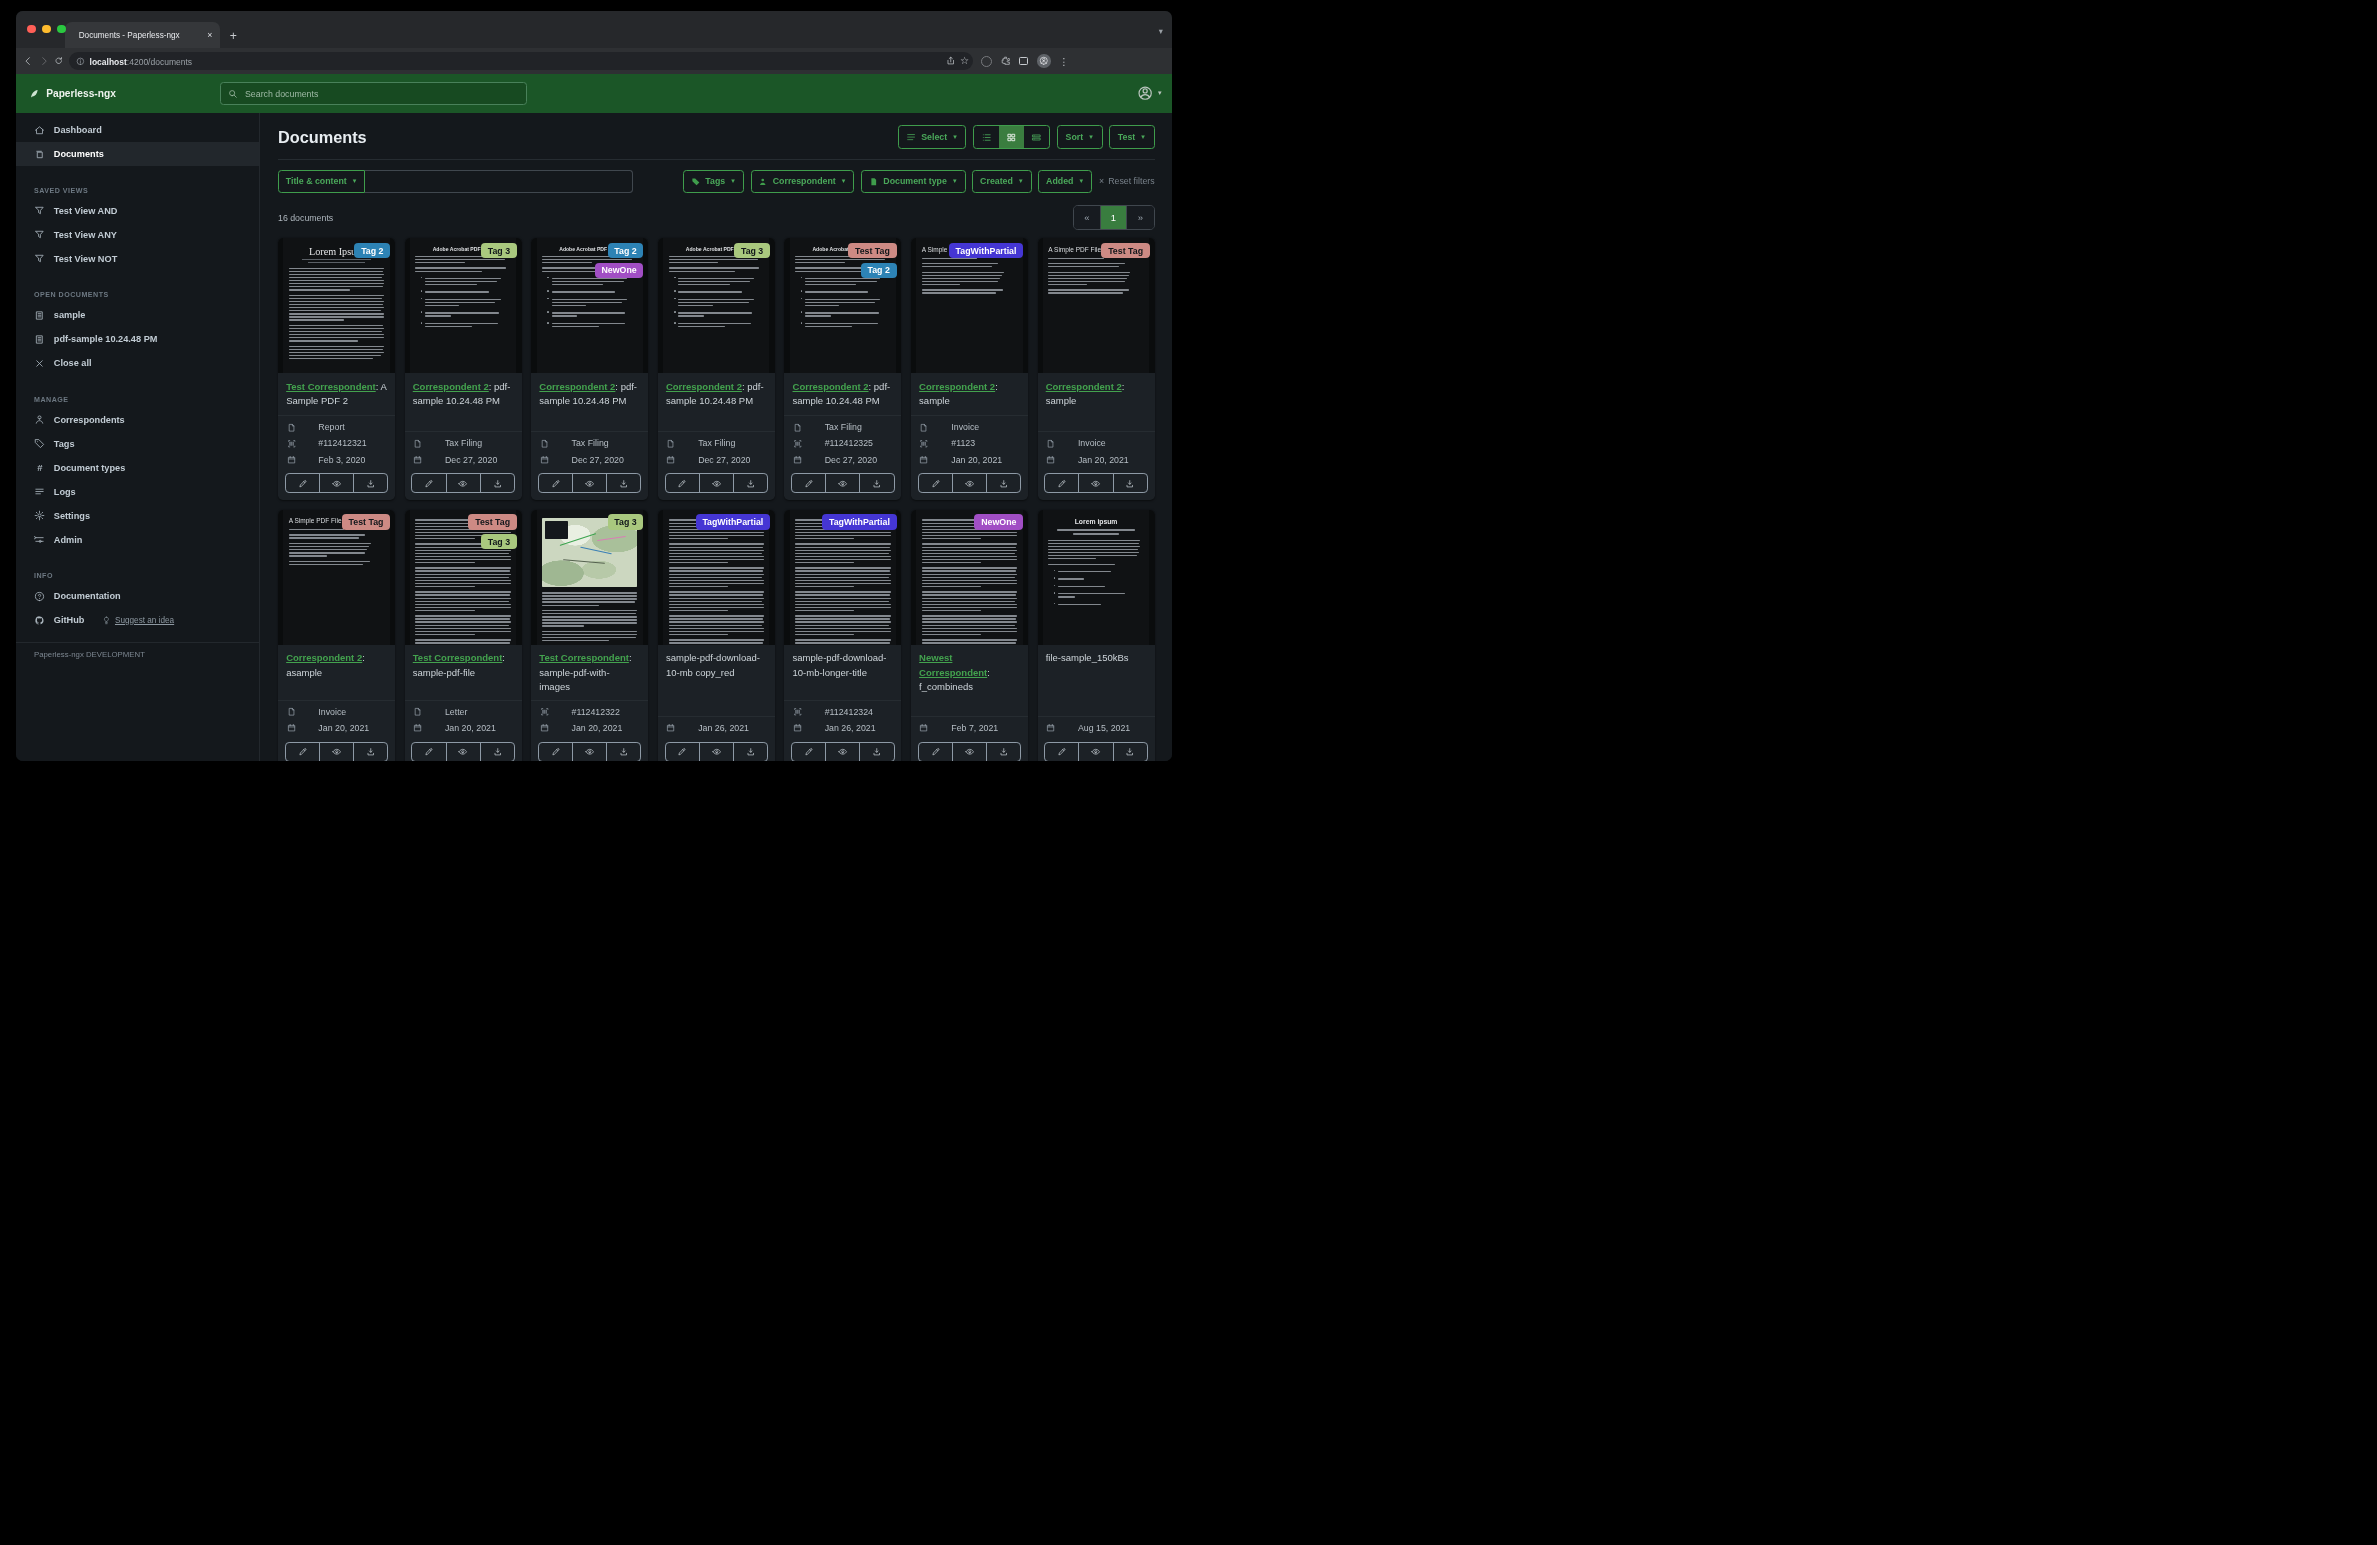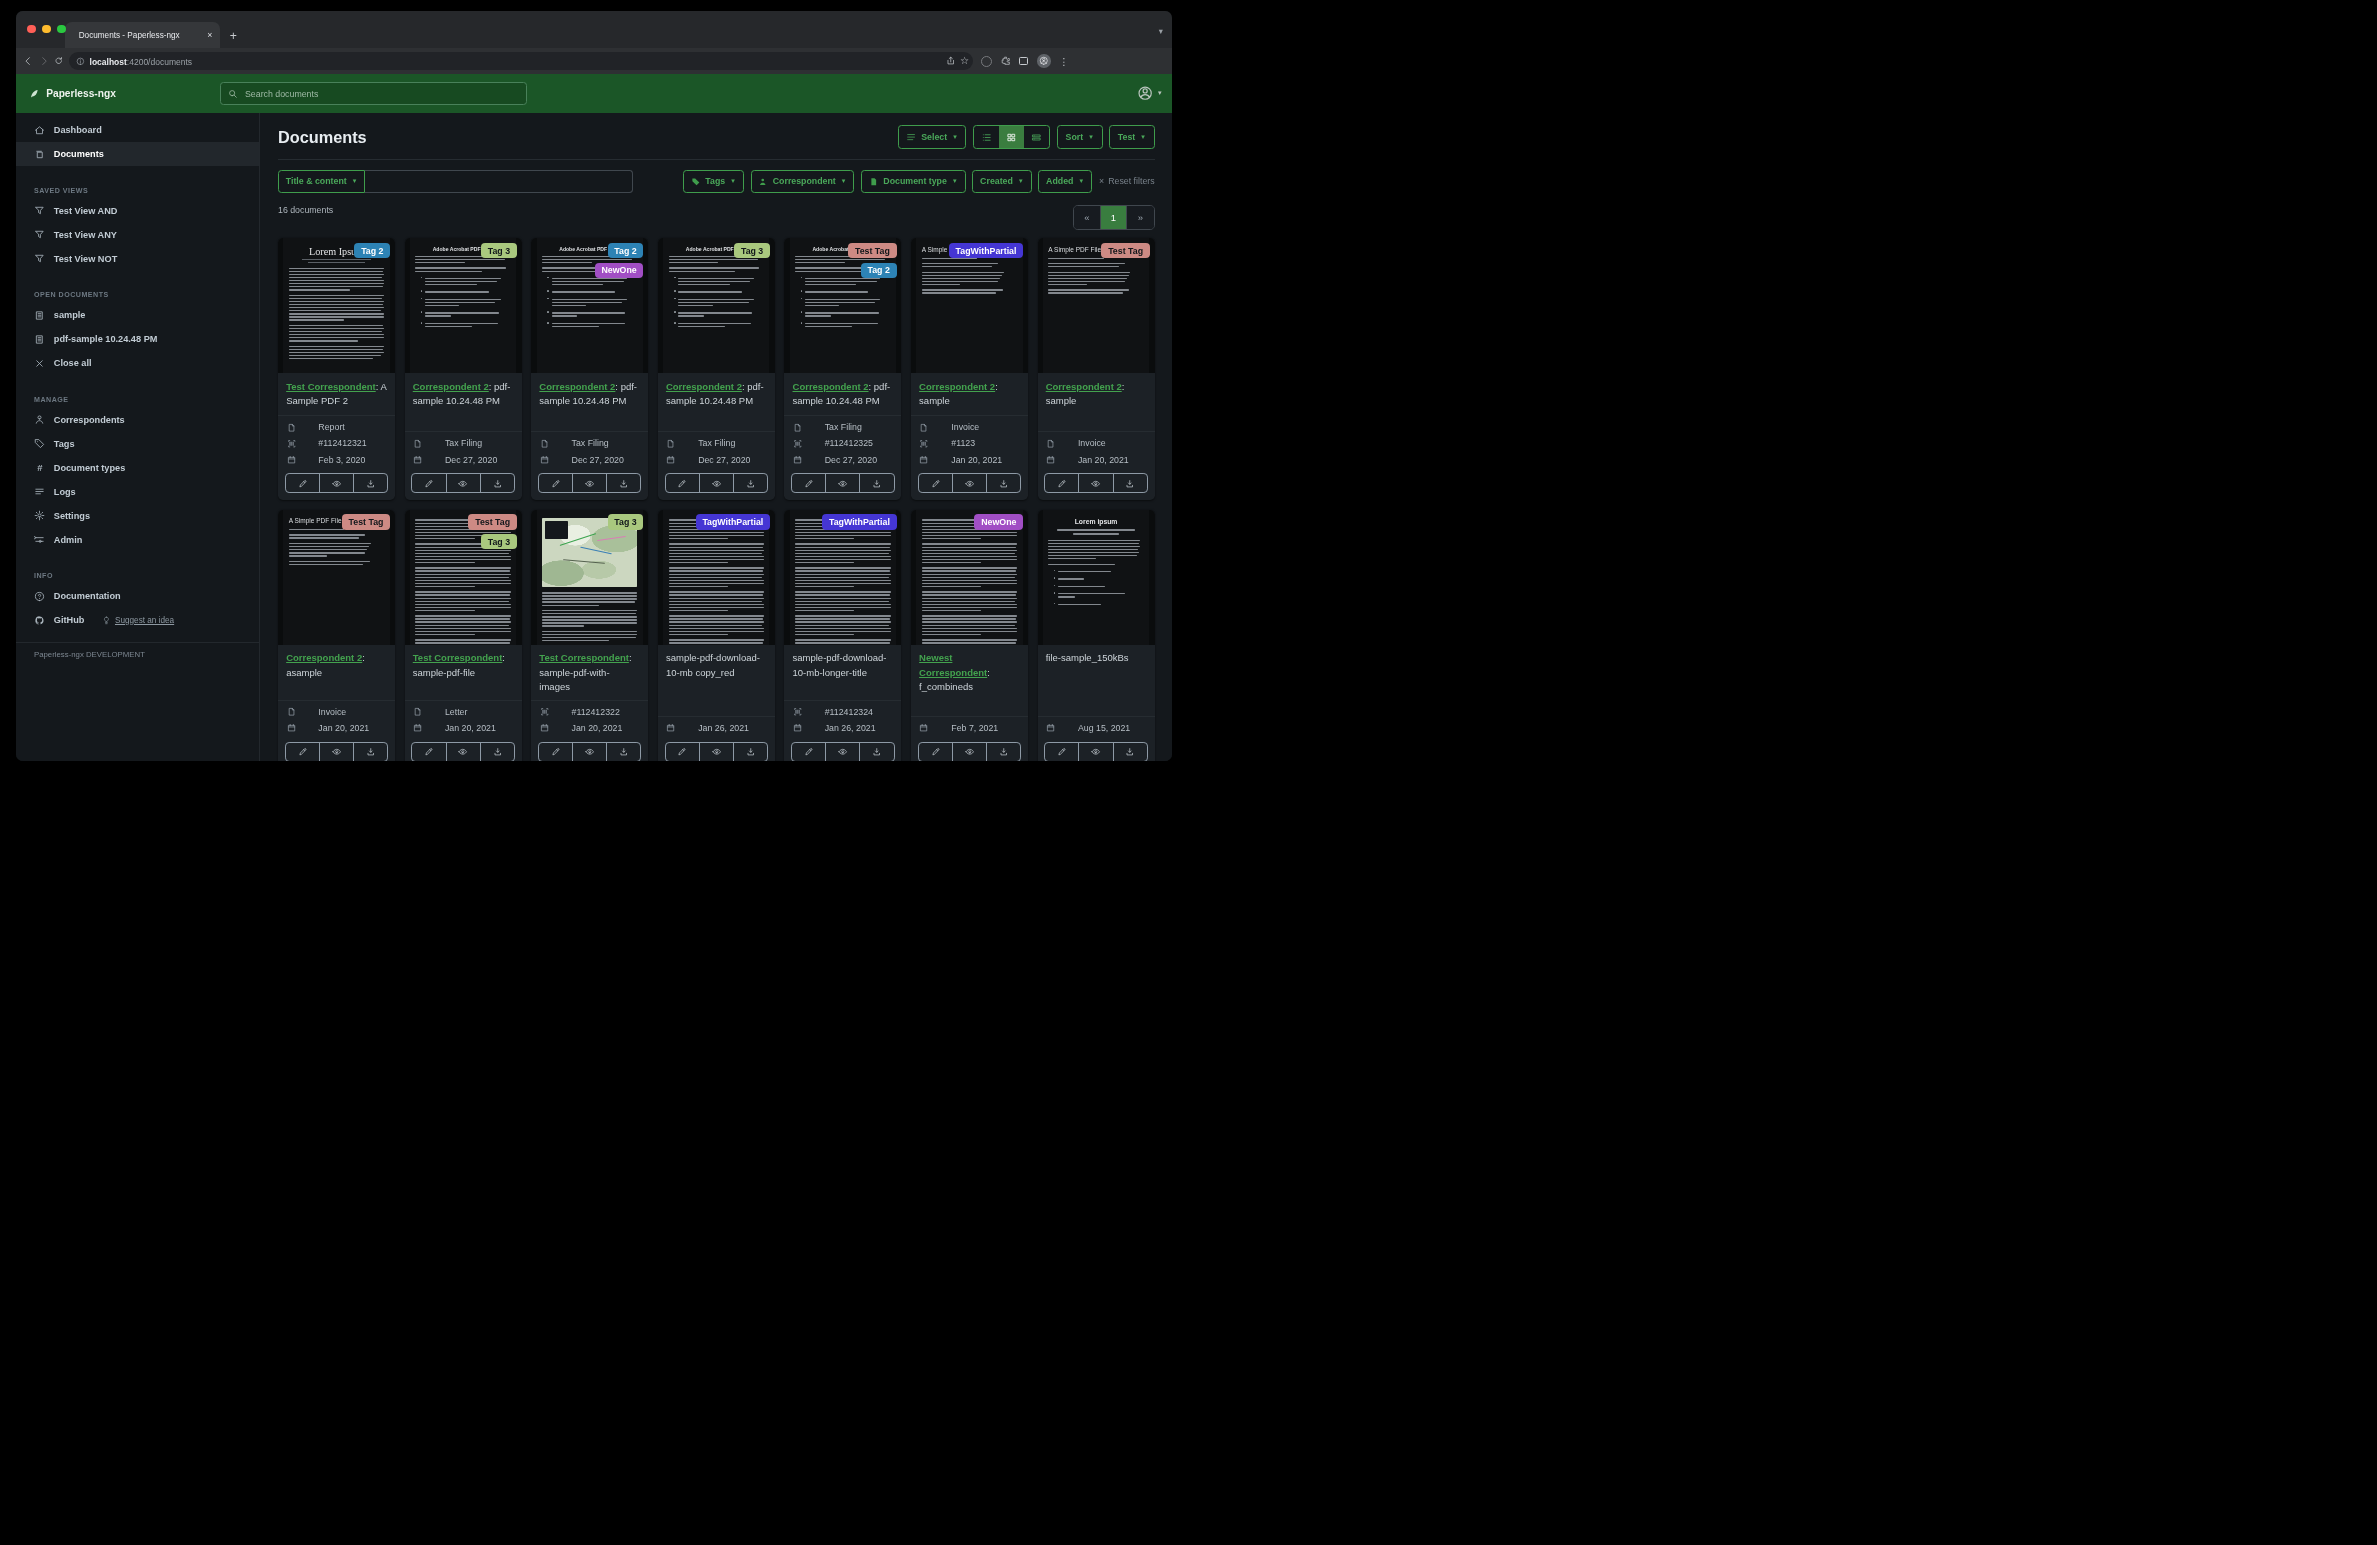--- a/index.html
+++ b/index.html
@@ -68,21 +68,21 @@
   .field-btn{display:flex;align-items:center;gap:4.8px;border:0.7px solid #3f9d4c;color:#4aa85a;font-size:8.8px;
     font-weight:600;border-radius:3.4px 0 0 3.4px;padding:0 6.8px;}
   .field-input{width:268px;background:#14181c;border:0.7px solid #40474e;border-left:none;
     border-radius:0 3.4px 3.4px 0;color:#d6dbe0;font-size:8.8px;padding:0 6.8px;outline:none;font-family:inherit;}
   .filters-right{margin-left:auto;display:flex;align-items:center;gap:6.8px;}
   .fbtn{display:flex;align-items:center;gap:4.8px;border:0.7px solid #3f9d4c;color:#4aa85a;border-radius:3.4px;
     height:23px;padding:0 6.8px;font-size:8.8px;font-weight:600;}
   .fbtn .gic{color:#3f9d4c;display:flex;}
   .reset{display:flex;align-items:center;gap:4.1px;color:#79828b;font-size:8.8px;}
   
-  .countrow{display:flex;margin-top:12.2px;height:26px;}
+  .countrow{display:flex;align-items:center;margin-top:12.2px;height:26px;}
   .count{color:#aeb6bd;font-size:8.8px;flex:1;}
   .pager{display:flex;border:0.7px solid #40474e;border-radius:4.8px;overflow:hidden;height:25px;}
   .pg{width:26.5px;display:flex;align-items:center;justify-content:center;color:#9aa4ad;font-size:9.5px;
     border-right:0.7px solid #40474e;background:#171b20;}
   .pg:last-child{border-right:none;}
   .pg.cur{background:#397d3f;color:#fff;font-size:9.5px;}
   
   .grid{margin-top:8.2px;display:grid;grid-template-columns:repeat(7,minmax(0,1fr));gap:9.5px;}
   .card{background:#1c2126;border-radius:4.8px;overflow:hidden;display:flex;flex-direction:column;
     box-shadow:0 0.7px 2px rgba(0,0,0,.5);min-height:251px;}

